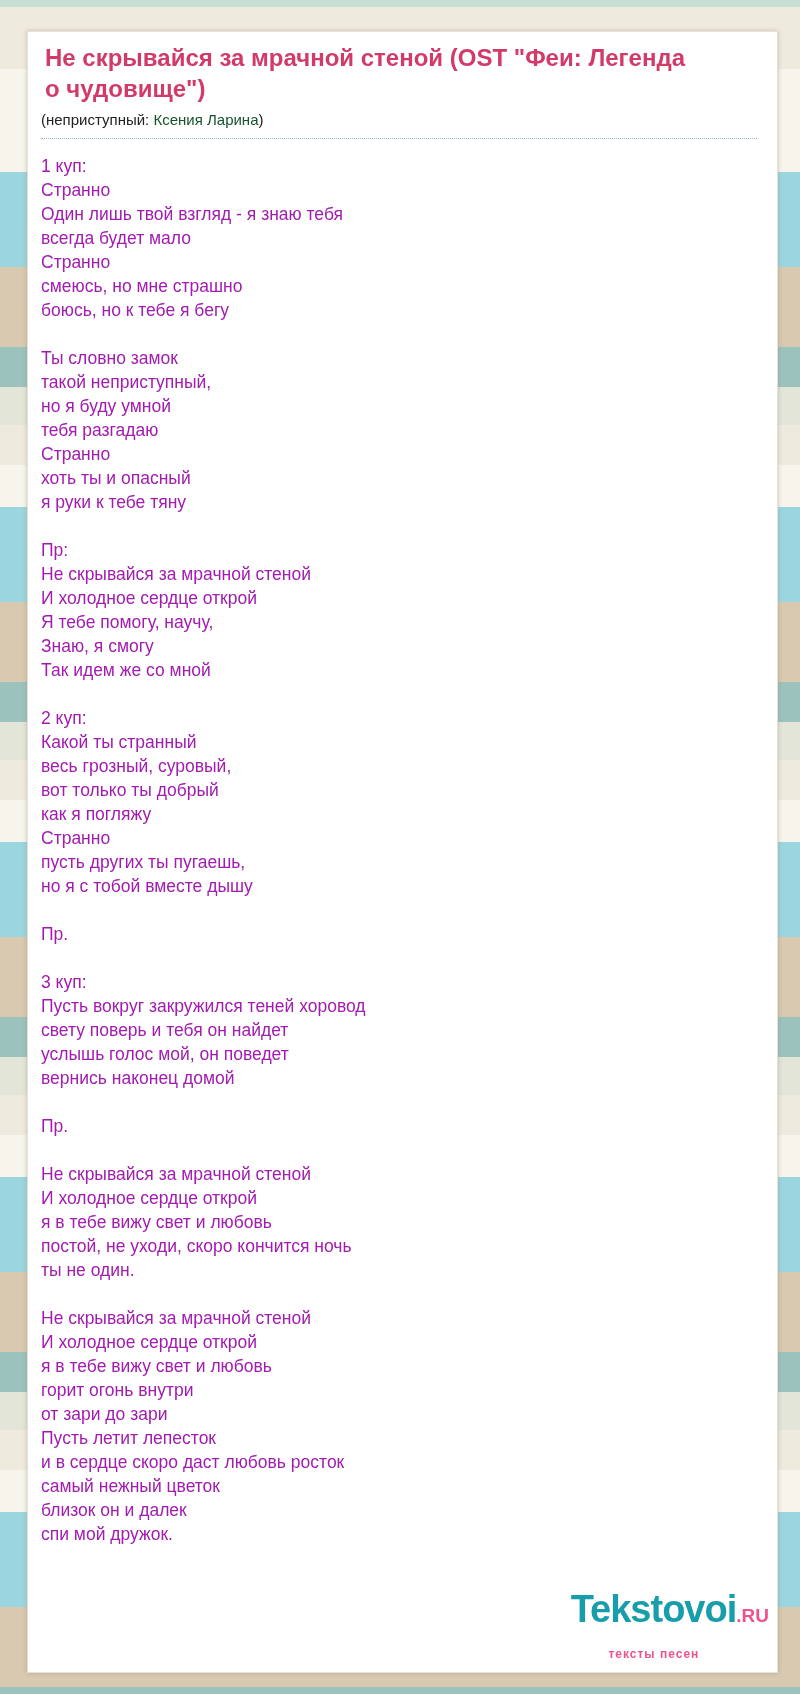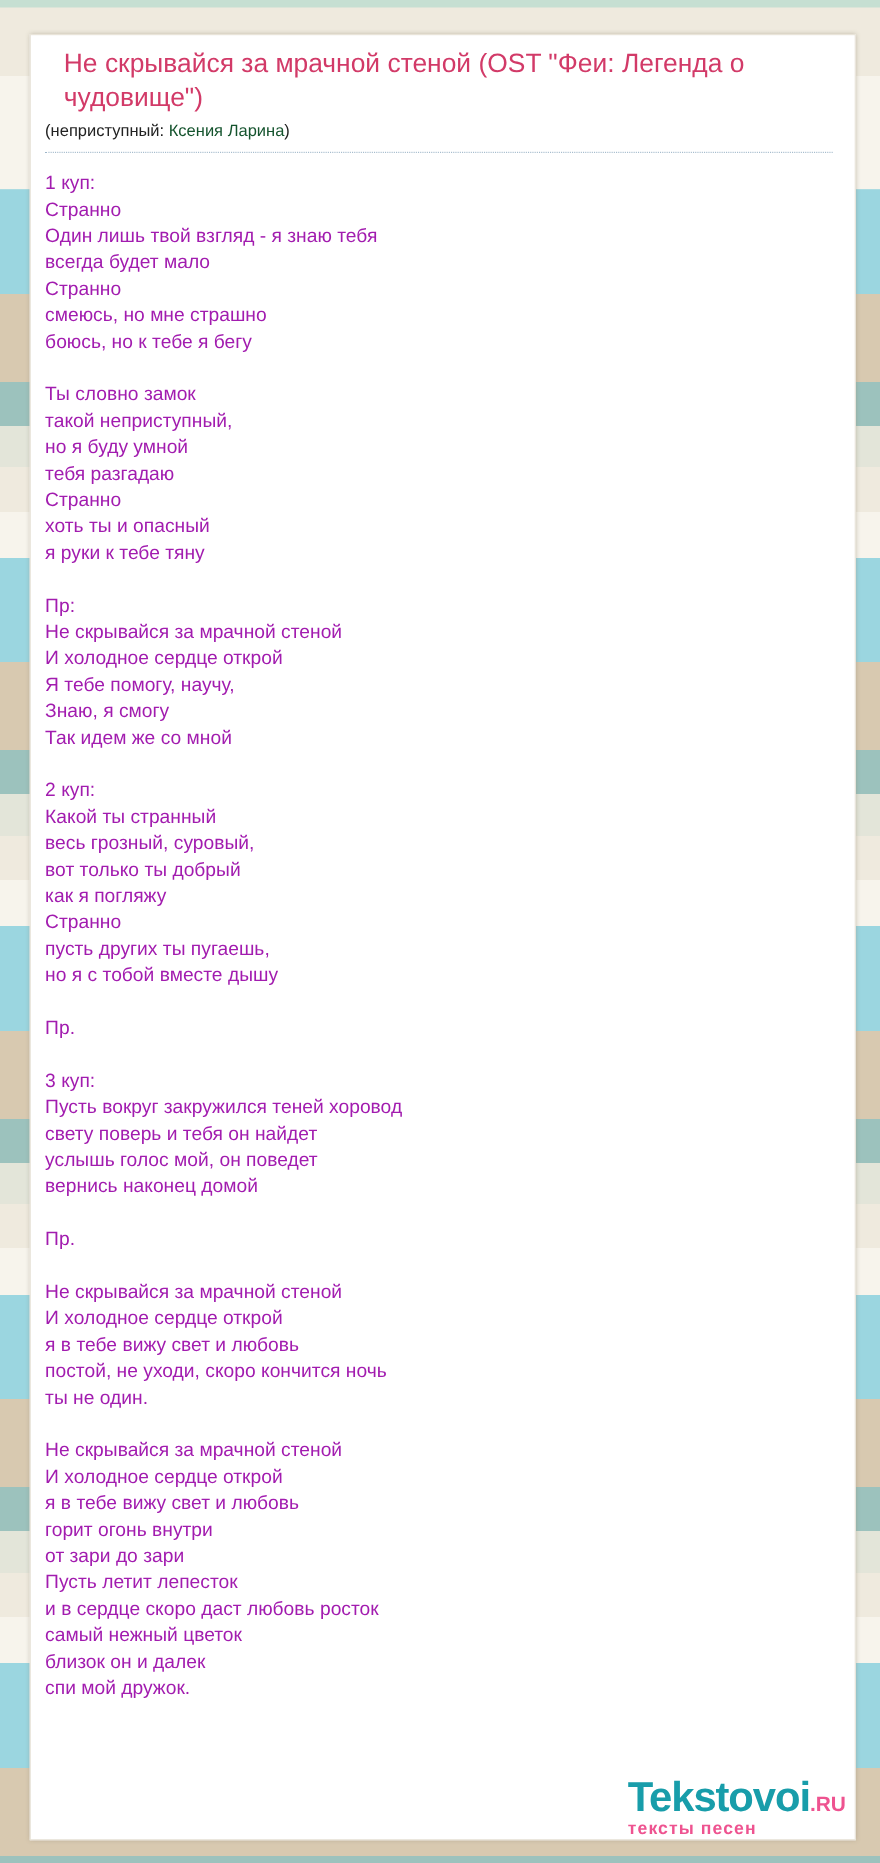--- a/index.html
+++ b/index.html
@@ -37,25 +37,25 @@
     left: 27px; top: 31px;
     width: 751px; height: 1642px;
     background: #ffffff;
     border: 1px solid #e7e2d6;
     box-sizing: border-box;
     box-shadow: 0 0 4px rgba(140, 128, 110, 0.45);
     padding: 10px 20px 0 13px;
   }
 
   .song-title {
-    margin: 0 0 6px 17px;
+    margin: 0 0 6px 4px;
     max-width: 640px;
     font-size: 24px;
     line-height: 31px;
-    font-weight: normal;
+    font-weight: bold;
     color: #d23a68;
   }
 
   .artist-line {
     font-size: 15px;
     line-height: 20px;
     color: #222222;
     padding-bottom: 8px;
     border-bottom: 1px dotted #9db5c8;
   }
@@ -69,43 +69,43 @@
     margin-top: 15px;
     font-size: 17.5px;
     line-height: 24px;
     color: #a21caf;
     white-space: pre-line;
   }
 
   
   .logo {
     position: absolute;
-    right: 8px; bottom: 1px;
-    text-align: left;
+    right: 8px; bottom: 12px;
+    text-align: center;
     text-decoration: none;
     line-height: 1;
     cursor: pointer;
   }
   .logo-name {
     font-size: 38px;
     font-weight: bold;
     letter-spacing: -1px;
     color: #189daa;
   }
   .logo-tld {
     font-size: 19px;
     font-weight: bold;
     color: #ee5390;
   }
   .logo-tagline {
-    font-size: 16px;
+    font-size: 12px;
     font-weight: bold;
     letter-spacing: 1px;
     color: #ee5390;
-    margin-top: 2px;
+    margin-top: 20px;
     padding-right: 32px;
   }
 </style>
 </head>
 <body>
 
 <div class="bg-topline"></div>
 <div class="bg-tophead"></div>
 <div class="bg-stripes"></div>
 

